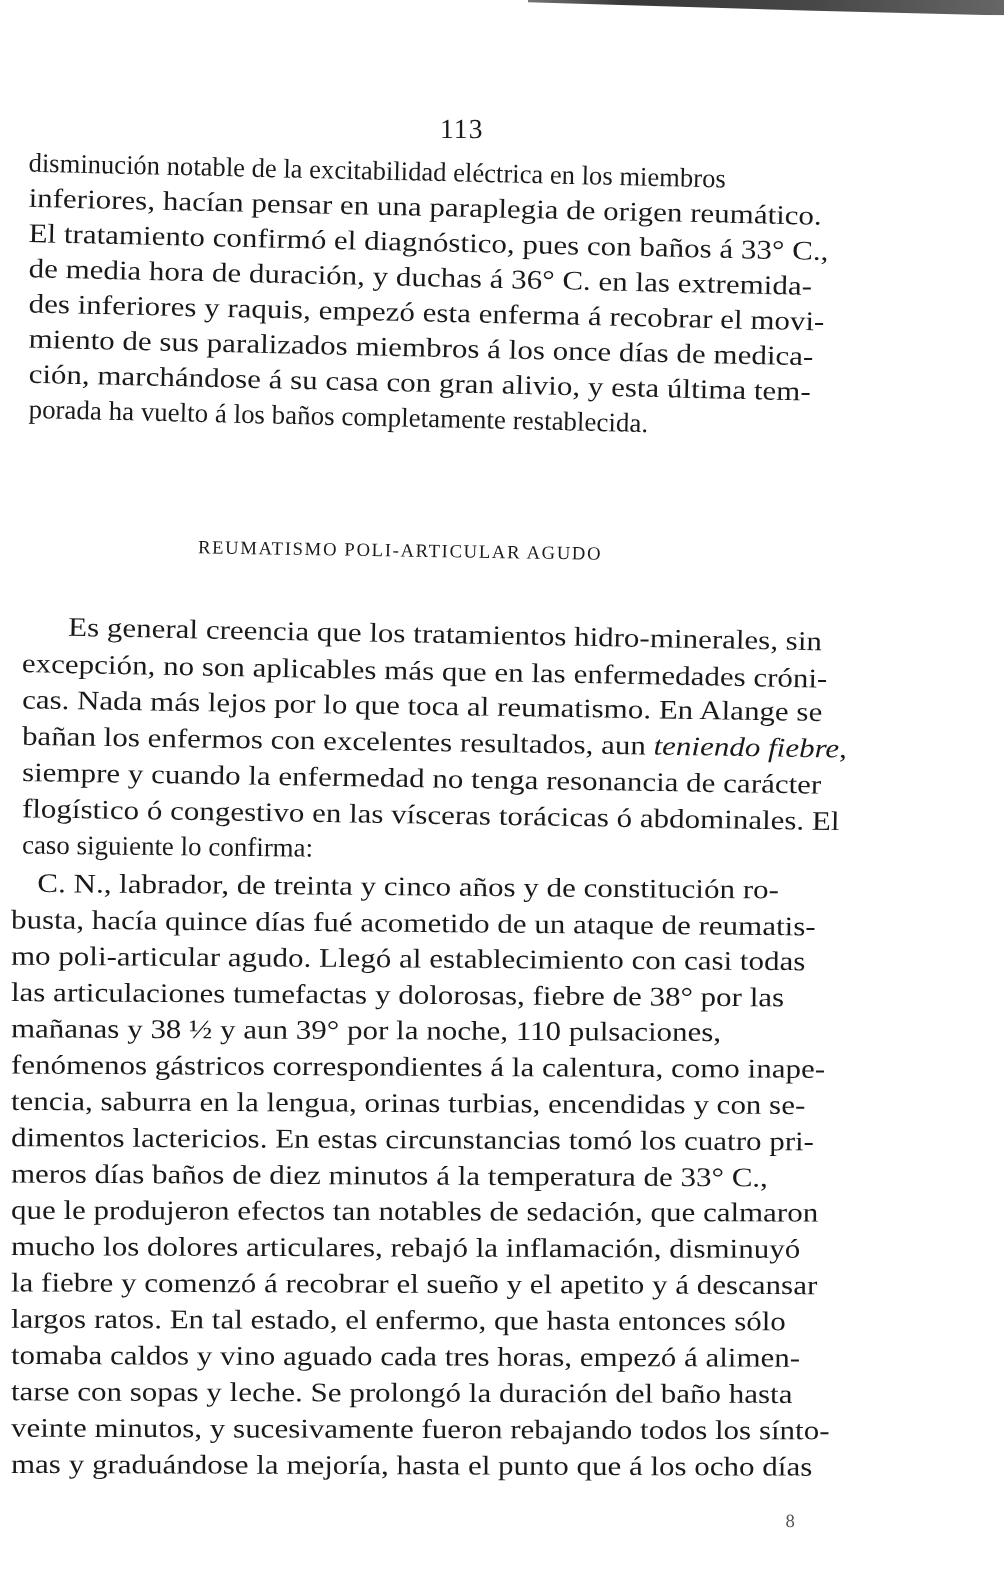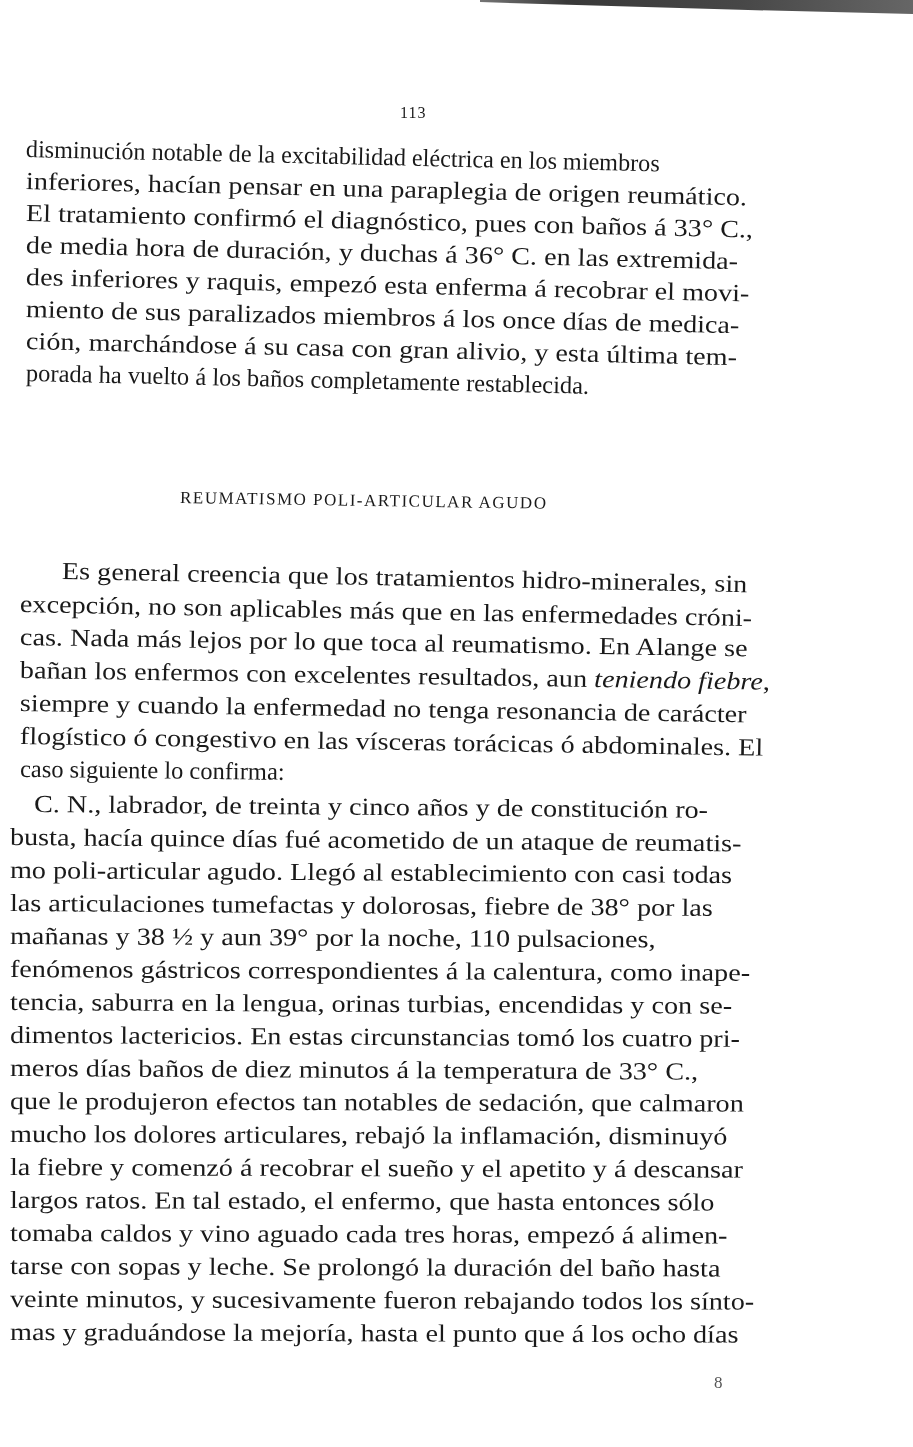--- a/index.html
+++ b/index.html
@@ -1,21 +1,21 @@
 <!DOCTYPE html>
 <html><head>
 <meta charset="utf-8">
 <style>
   html, body { margin: 0; padding: 0; background: #ffffff; }
   body { width: 913px; height: 1447px; position: relative; overflow: hidden;
          font-family: "Liberation Serif", "DejaVu Serif", serif; color: #1a1a1a; }
   .scan-edge { position: absolute; top: 0; left: 480px; width: 433px; height: 14px;
     background: linear-gradient(90deg, #666 0%, #222 20%, #333 60%, #555 100%);
     clip-path: polygon(0 0, 100% 0, 100% 100%, 60% 70%, 0 15%); opacity: .9; }
-  .page-number { position: absolute; top: 104px; left: 400px; font-size: 16px; letter-spacing: 1px; }
+  .page-number { position: absolute; top: 104px; left: 400px; font-size: 25px; letter-spacing: 1px; }
   .line { position: absolute; white-space: nowrap; font-size: 24.5px; transform-origin: left center; }
   .block1 .line { left: 26px; }
   .heading { position: absolute; top: 488px; left: 180px; font-size: 17px; letter-spacing: 1.5px;
              transform: rotate(0.9deg); transform-origin: left center; }
   .block2 .line { left: 20px; }
   .block3 .line { left: 10px; }
   em { font-style: italic; }
   .signature { position: absolute; top: 1373px; left: 714px; font-size: 17px; color: #555; }
 </style>
 </head>

